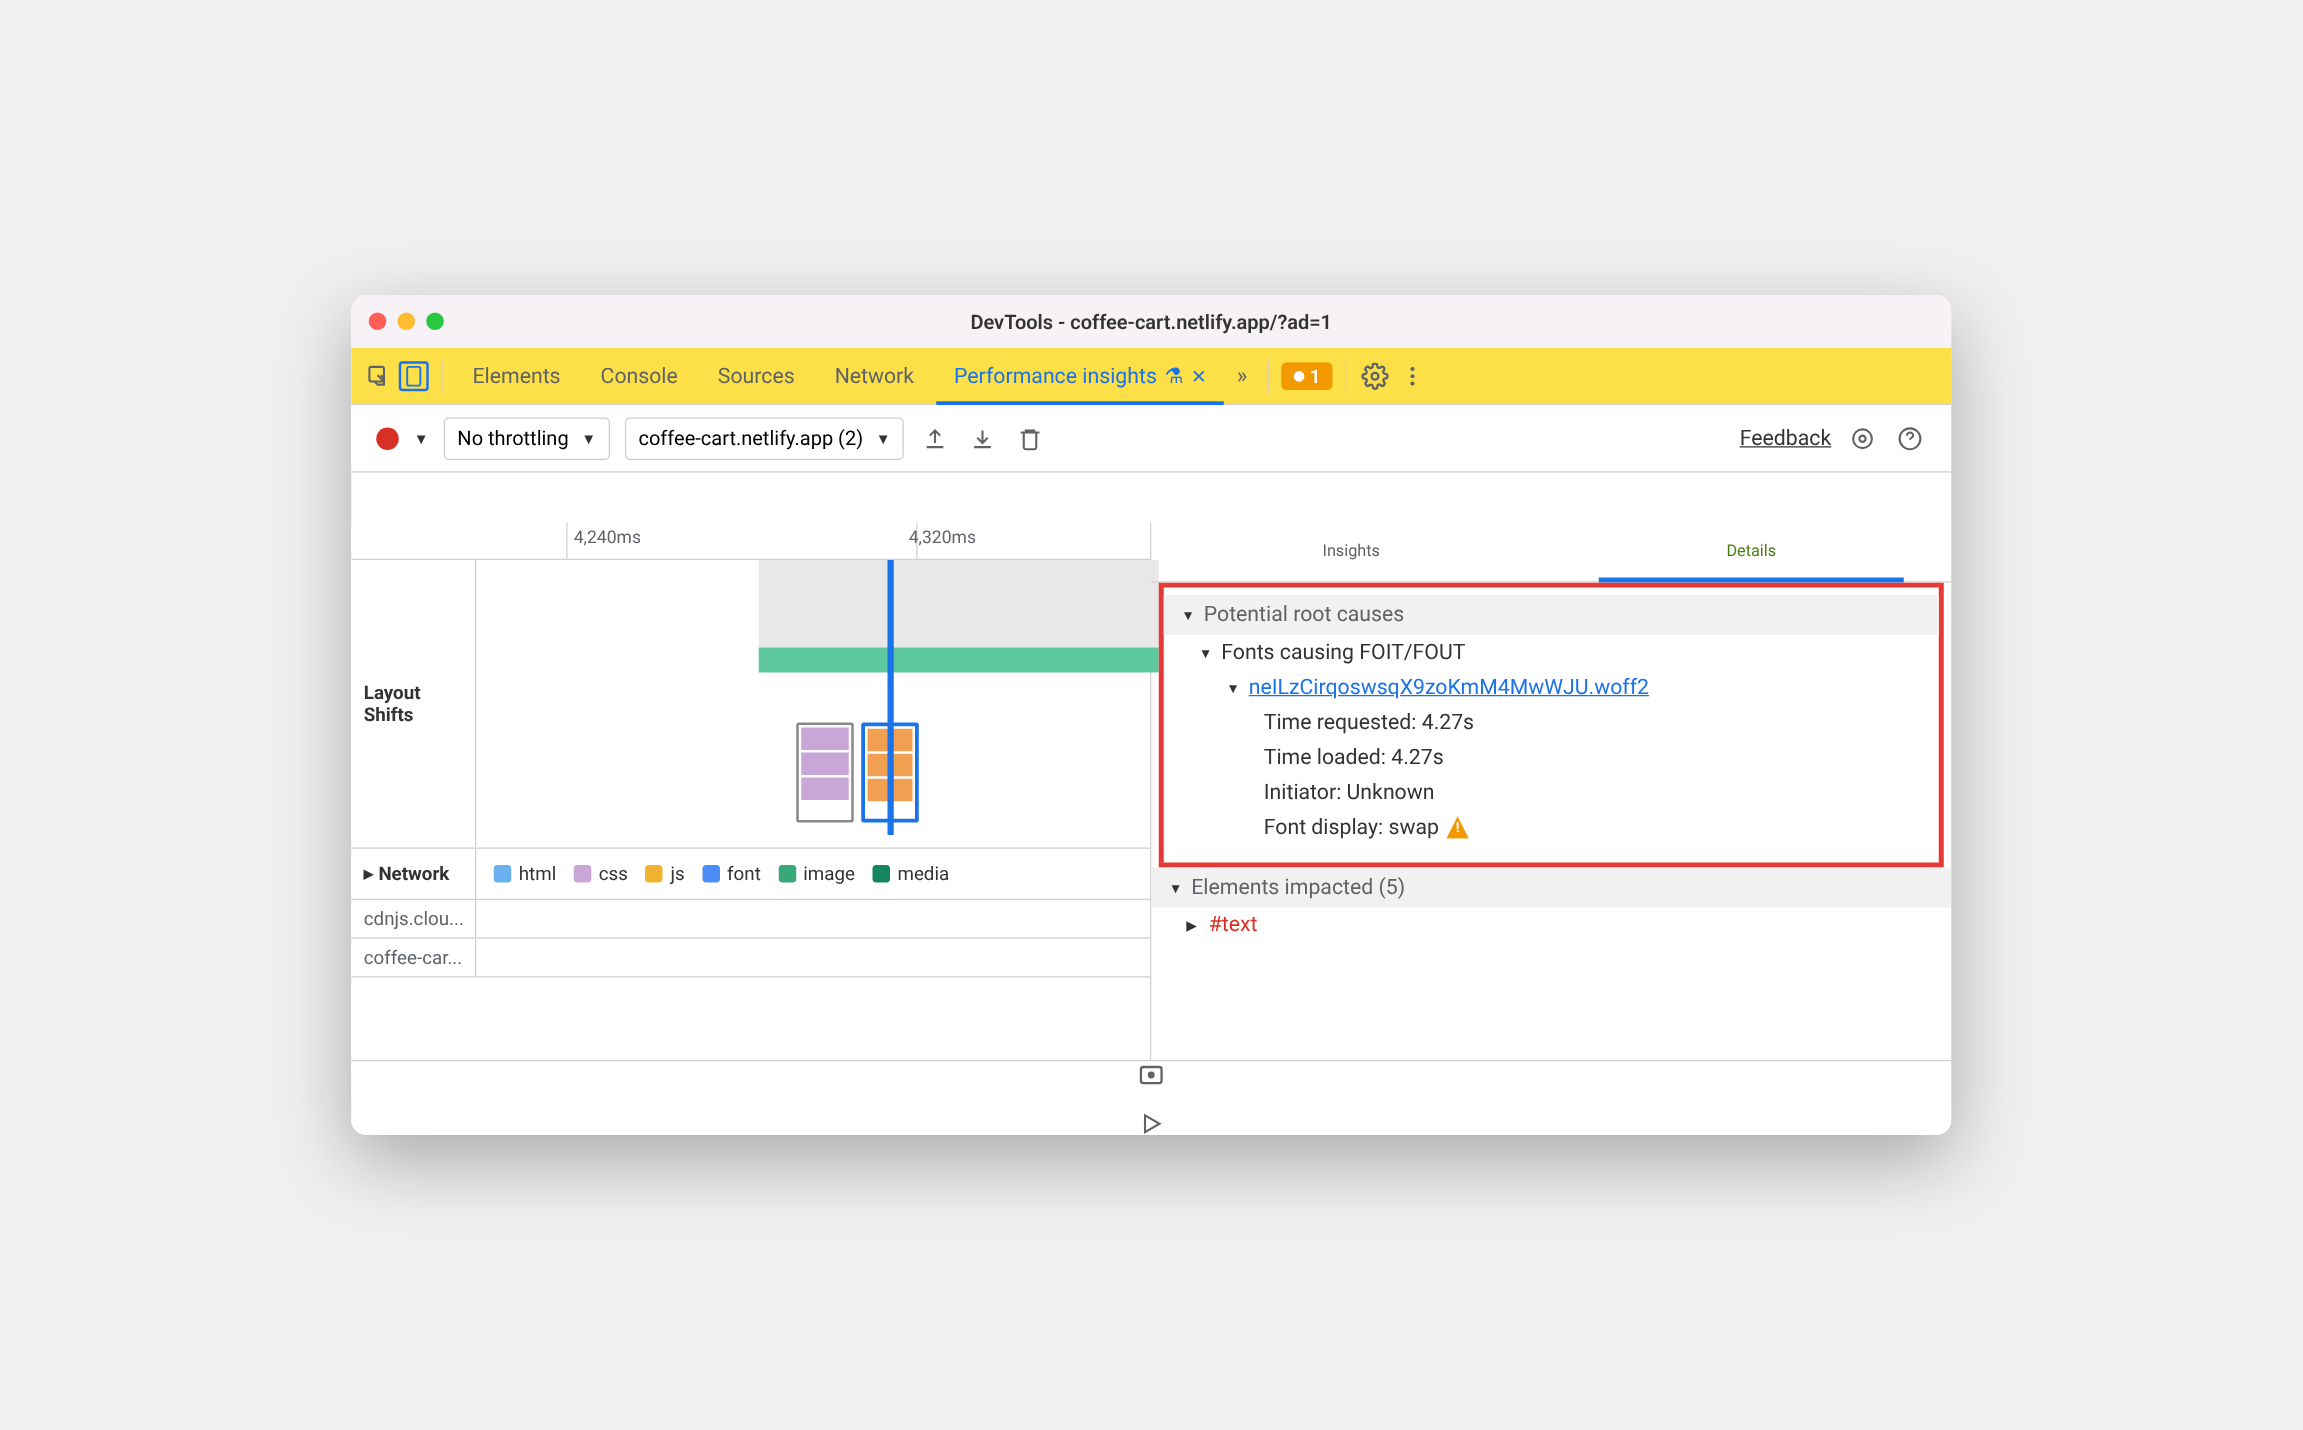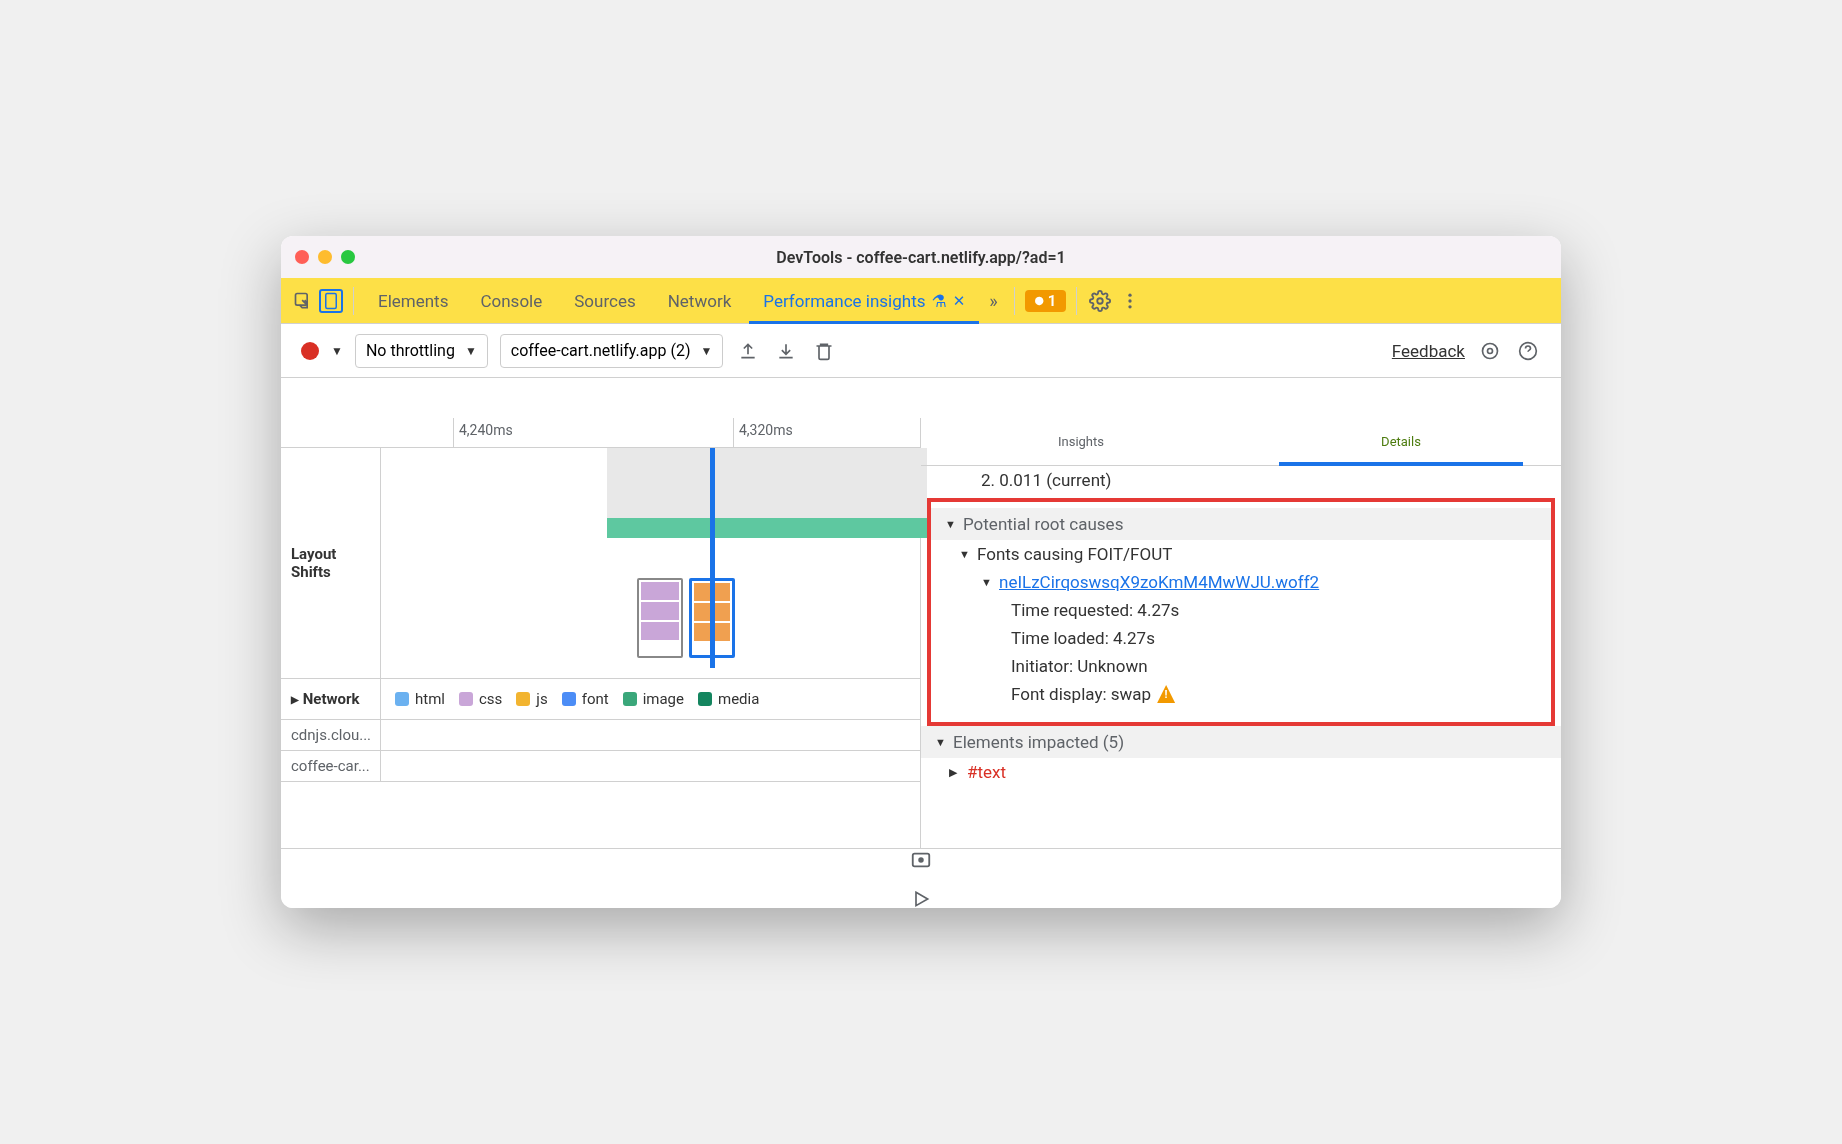--- a/index.html
+++ b/index.html
@@ -221,21 +221,21 @@
     </div>
   </div>
 
   <div class="main">
 
     <div class="left">
       <div class="ruler">
         <div class="ruler-line" style="left:172px;"></div>
         <div class="ruler-tick" style="left:178px;">4,240ms</div>
         <div class="ruler-line" style="left:452px;"></div>
-        <div class="ruler-tick" style="left:458px;">4,320ms</div>
+        <div class="ruler-tick" style="left:446px;">4,320ms</div>
       </div>
       <div class="row layout-row">
         <div class="row-label">Layout Shifts</div>
         <div class="row-track">
           <div class="gray-block" style="left:226px; width:320px;"></div>
           <div class="green-block" style="left:226px; width:320px;"></div>
           <div class="blue-line"></div>
           <div class="thumb t1">
               <div></div>
               <div></div>
@@ -289,21 +289,20 @@
         <div class="row-track"></div>
       </div>
     </div>
 
     <div class="right">
       <div class="sub-tabs">
         <div class="sub-tab">Insights</div>
         <div class="sub-tab active">Details</div>
       </div>
       <div class="right-body">
-        <div class="prev-line">2. 0.011 (current)</div>
 
         <div class="red-box">
           <div class="sect-header">
             <span class="disclosure">▼</span>
             <span>Potential root causes</span>
           </div>
           <div class="tree-item">
             <span class="disclosure">▼</span>
             <span>Fonts causing FOIT/FOUT</span>
           </div>

